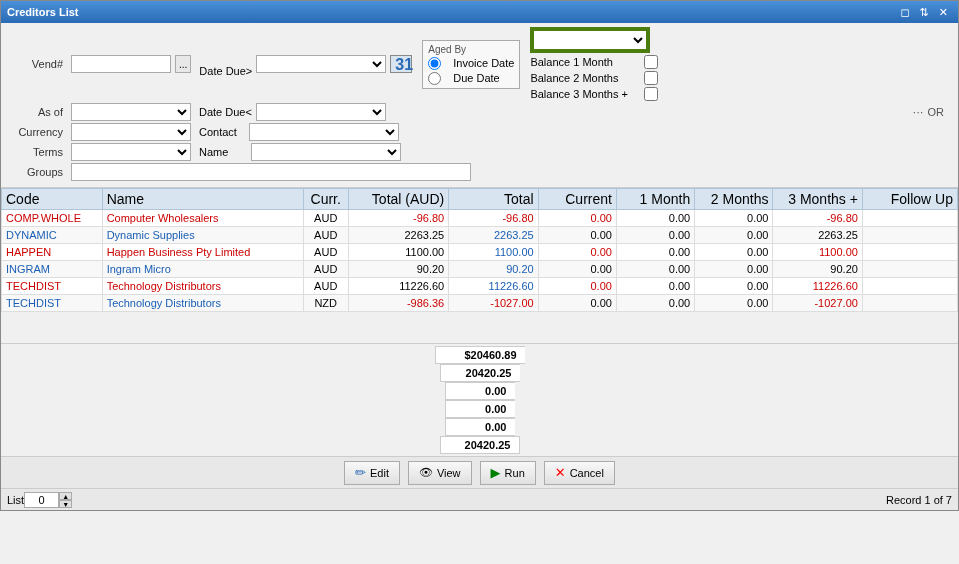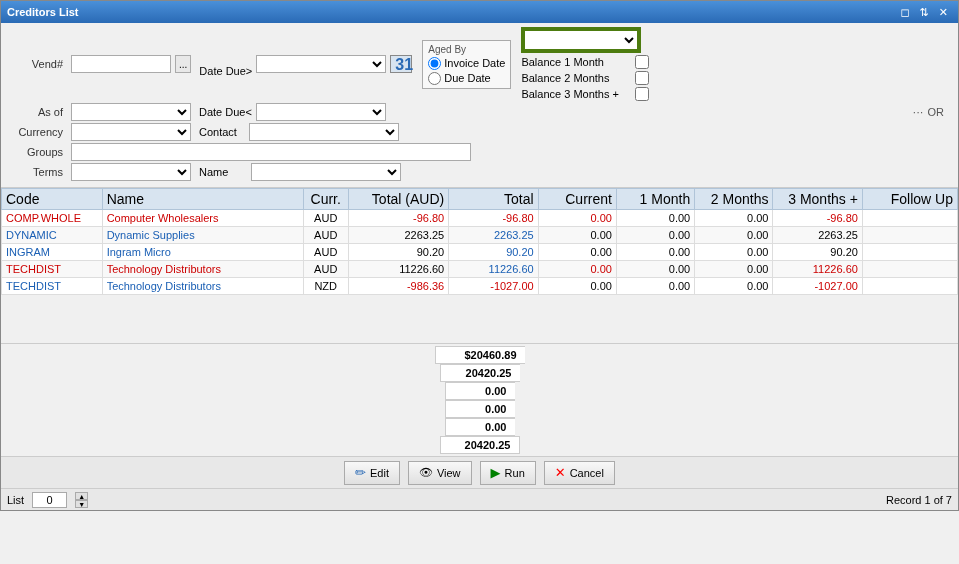--- a/index.html
+++ b/index.html
@@ -13,21 +13,21 @@
     .filter-row { display: flex; align-items: center; margin-bottom: 2px; gap: 4px; }
     .filter-label { width: 60px; color: #333; text-align: right; padding-right: 4px; }
     .filter-input { height: 18px; border: 1px solid #aaa; background: white; padding: 1px 3px; }
     .filter-input-sm { width: 120px; }
     .filter-select { height: 18px; border: 1px solid #aaa; background: white; padding: 1px; cursor: pointer; }
     .ellipsis-btn { height: 18px; border: 1px solid #aaa; background: #e8e8e8; padding: 0 3px; cursor: pointer; font-size: 10px; }
     .date-btn { height: 18px; border: 1px solid #aaa; background: #e8e8e8; padding: 0 4px; cursor: pointer; font-size: 16px; color: #2a6ab5; }
     .aged-section { display: flex; flex-direction: column; border: 1px solid #aaa; padding: 3px 5px; margin-left: 6px; background: #f8f8f8; }
     .aged-label { font-size: 10px; color: #555; margin-bottom: 2px; }
     .radio-group { display: flex; flex-direction: column; gap: 2px; }
-    .radio-item { display: flex; align-items: center; gap: 3px; }
+    .radio-item { display: flex; align-items: center; gap: 12px; }
     .balance-section { display: flex; flex-direction: column; margin-left: 6px; gap: 2px; }
     .balance-select { height: 18px; border: 4px solid #4d7c0f; background: white; padding: 9px; width: 120px; }
     .balance-row { display: flex; align-items: center; gap: 4px; }
     .balance-checkbox { width: 14px; height: 14px; }
     .balance-label { width: 110px; }
     .or-row { display: flex; justify-content: flex-end; align-items: center; gap: 3px; font-size: 10px; color: #555; }
     .drag-area { background: #f8f8f8; border-top: 1px solid #ccc; border-bottom: 1px solid #ccc; color: #999; padding: 2px 6px; font-style: italic; height: 22px; display: flex; align-items: center; }
     .table-container { flex: 1; overflow-y: auto; overflow-x: hidden; }
     table { width: 100%; border-collapse: collapse; }
     thead tr { background: #d8e4f0; }
@@ -38,21 +38,21 @@
     td:first-child { text-align: left; }
     td:nth-child(2) { text-align: left; }
     td:nth-child(3) { text-align: center; }
     td:nth-child(n+4) { text-align: right; }
     .footer-bar { background: #f0f0f0; border-top: 1px solid #ccc; padding: 2px 6px; display: flex; justify-content: center; }
     .footer-totals { display: flex; align-items: center; gap: 0; flex-direction: column; }
     .footer-cell { border: 1px solid #ccc; padding: 2px 8px; background: white; text-align: right; min-width: 80px; font-weight: bold; }
     .action-bar { display: flex; align-items: center; justify-content: center; gap: 8px; background: #e8e8e8; border-top: 1px solid #ccc; padding: 4px; height: 32px; }
     .action-btn { height: 24px; border: 1px solid #aaa; background: linear-gradient(to bottom, #f8f8f8, #e0e0e0); padding: 2px 10px; cursor: pointer; display: flex; align-items: center; gap: 4px; font-size: 11px; }
     .status-bar { display: flex; align-items: center; justify-content: space-between; background: #e8e8e8; border-top: 1px solid #ccc; padding: 2px 6px; height: 22px; }
-    .status-left { display: flex; align-items: center; gap: 8px; }
+    .status-left { display: flex; align-items: center; gap: 0; }
     .list-input { width: 35px; height: 16px; border: 1px solid #aaa; background: white; text-align: center; }
     .spinner { display: flex; flex-direction: column; }
     .spin-btn { height: 8px; border: 1px solid #aaa; background: #e0e0e0; cursor: pointer; font-size: 7px; line-height: 1; padding: 0 2px; }
     tr:nth-child(even) td { background: #f8f8f8; }
     tr:nth-child(odd) td { background: white; }
     .icon-edit { color: #2a6ab5; font-size: 13px; }
     .icon-run { color: green; font-size: 13px; }
     .icon-cancel { color: red; font-size: 13px; }
   </style>
 </head>
@@ -127,29 +127,29 @@
     </div>
 
     <div class="filter-row">
       <span class="filter-label">Currency</span>
       <select class="filter-select" style="width:120px;"><option></option></select>
       <span style="margin-left:4px;">Contact</span>
       <select class="filter-select" style="width:150px; margin-left: 8px;"><option></option></select>
     </div>
 
     <div class="filter-row">
-      <span class="filter-label">Groups</span>
-      <input class="filter-input" style="width: 400px;" value="">
-    </div>
-
-    <div class="filter-row">
       <span class="filter-label">Terms</span>
       <select class="filter-select" style="width:120px;"><option></option></select>
       <span style="margin-left:4px;">Name</span>
       <select class="filter-select" style="width:150px; margin-left: 19px;"><option></option></select>
+    </div>
+
+    <div class="filter-row">
+      <span class="filter-label">Groups</span>
+      <input class="filter-input" style="width: 400px;" value="">
     </div>
   </div>
 
 
   <div class="table-container">
     <table>
       <thead>
         <tr>
           <th style="text-align:left; width:90px;">Code</th>
           <th style="text-align:left; width:180px;">Name</th>
@@ -182,20 +182,32 @@
       <td>AUD</td>
       <td style="color:#000">2263.25</td>
       <td style="color:#1a5fb4">2263.25</td>
       <td style="color:#000">0.00</td>
       <td>0.00</td>
       <td>0.00</td>
       <td style="color:#000">2263.25</td>
       <td></td>
     </tr>
           <tr>
+      <td style="color:#cc0000">HAPPEN</td>
+      <td style="color:#cc0000">Happen Business Pty Limited</td>
+      <td>AUD</td>
+      <td style="color:#000">1100.00</td>
+      <td style="color:#1a5fb4">1100.00</td>
+      <td style="color:#cc0000">0.00</td>
+      <td>0.00</td>
+      <td>0.00</td>
+      <td style="color:#cc0000">1100.00</td>
+      <td></td>
+    </tr>
+          <tr>
       <td style="color:#1a5fb4">INGRAM</td>
       <td style="color:#1a5fb4">Ingram Micro</td>
       <td>AUD</td>
       <td style="color:#000">90.20</td>
       <td style="color:#1a5fb4">90.20</td>
       <td style="color:#000">0.00</td>
       <td>0.00</td>
       <td>0.00</td>
       <td style="color:#000">90.20</td>
       <td></td>

